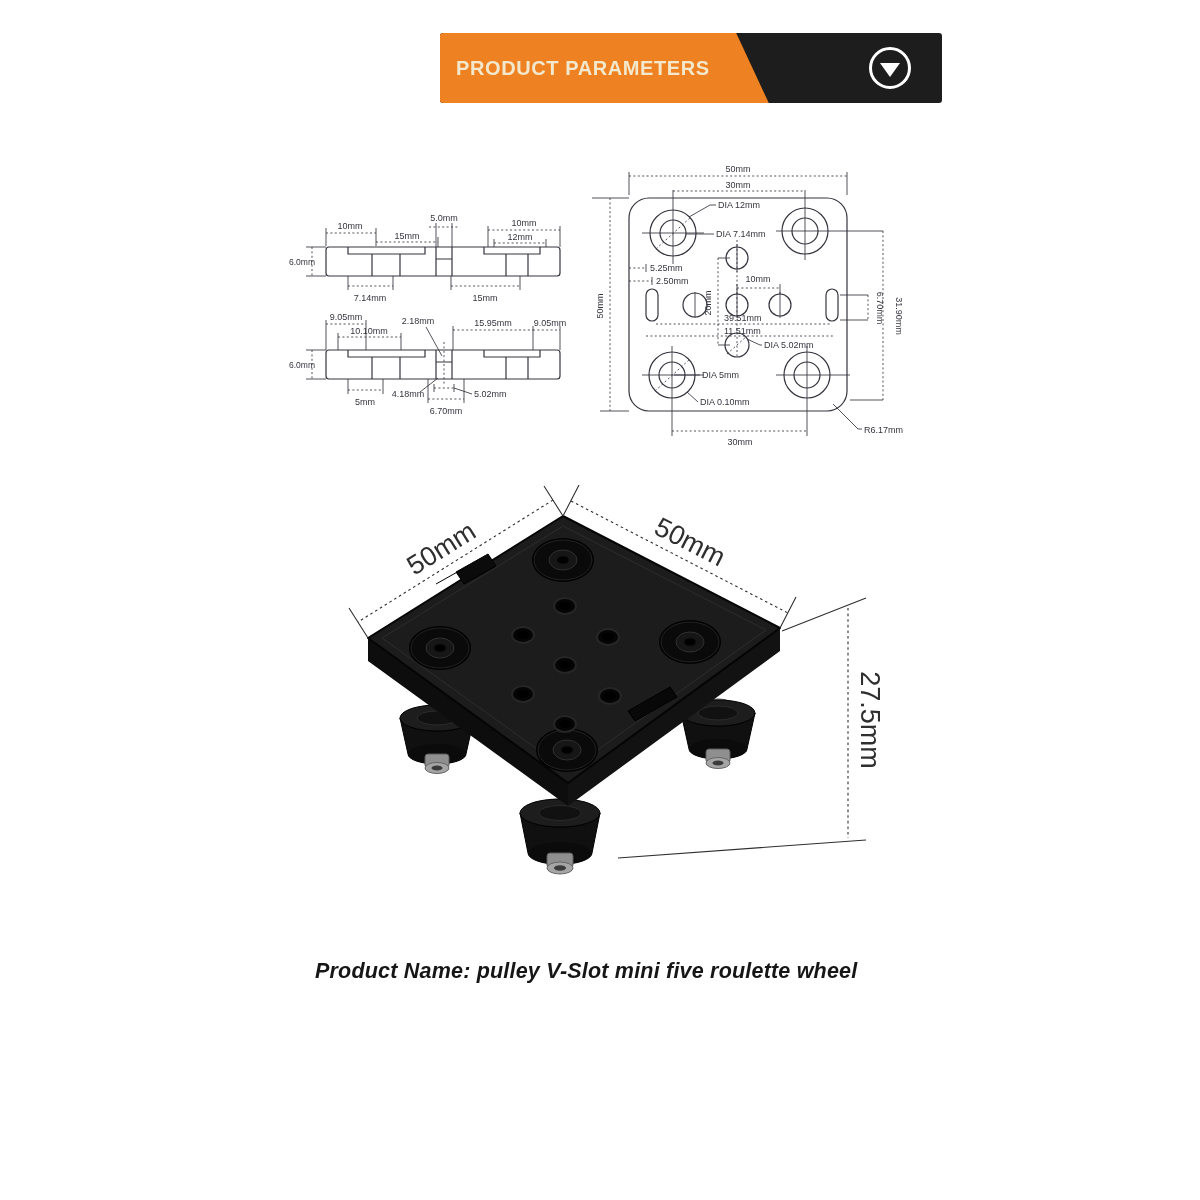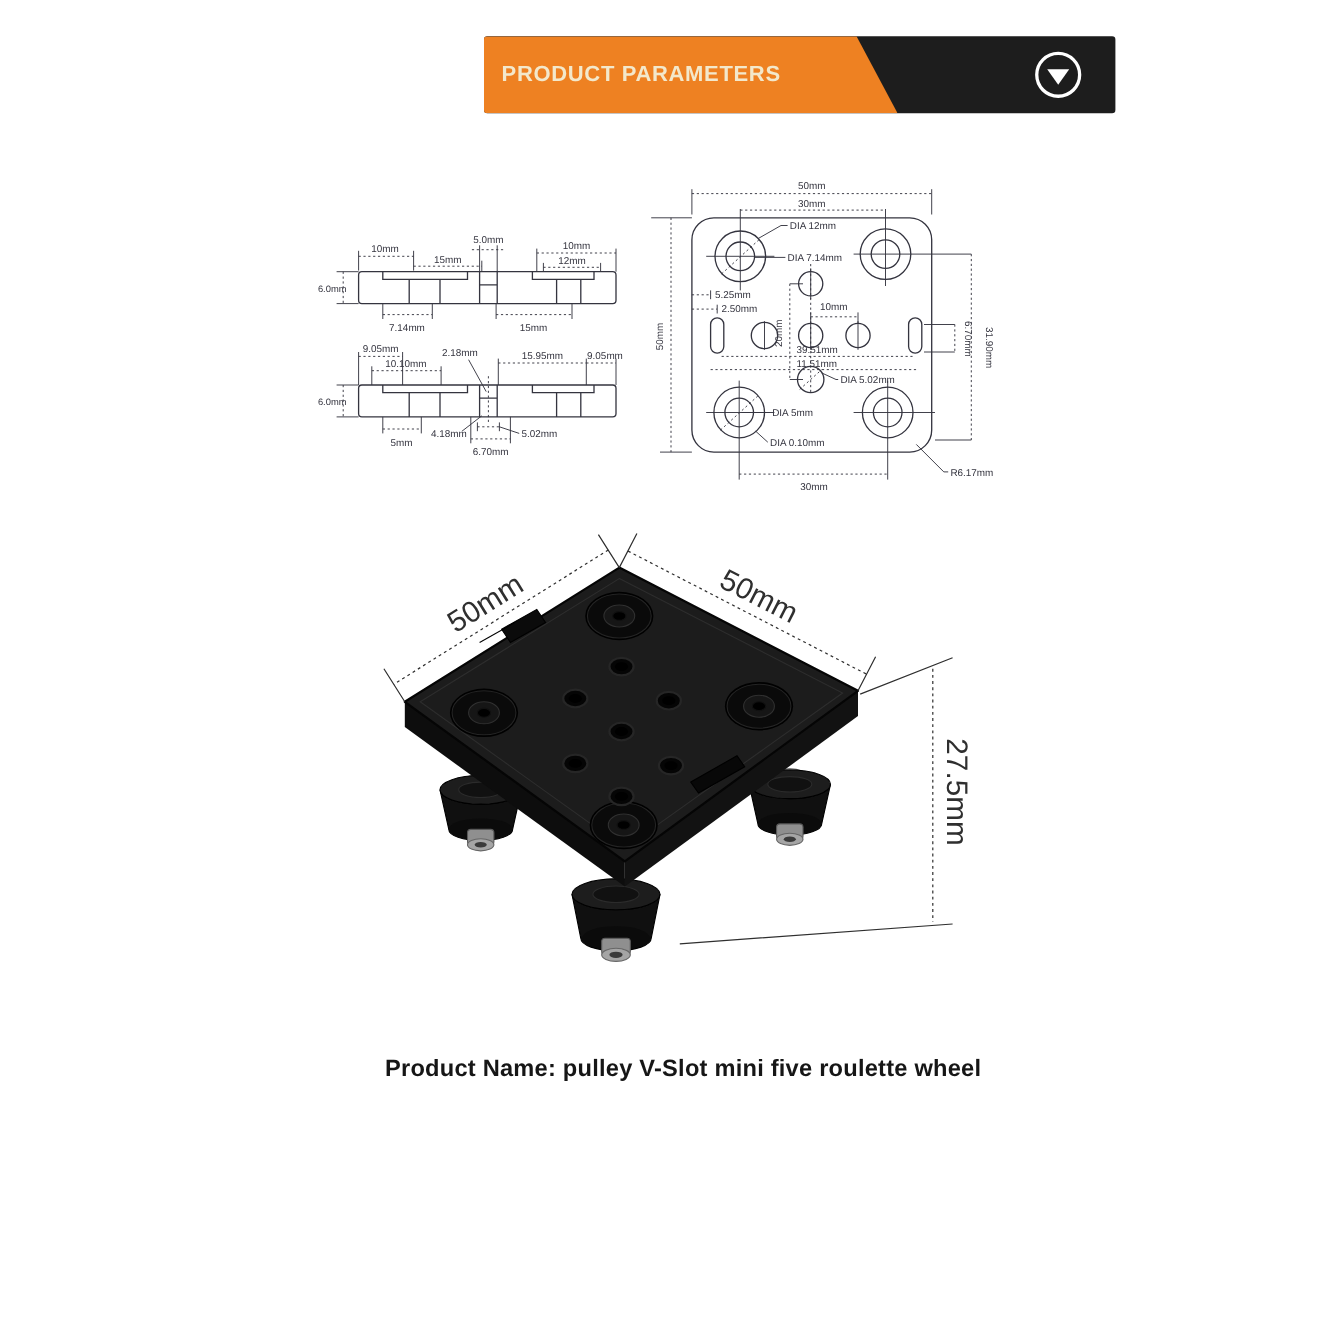--- a/index.html
+++ b/index.html
@@ -1,21 +1,21 @@
 <!DOCTYPE html>
 <html><head>
 <meta charset="utf-8">
 <style>
   html,body{margin:0;padding:0;background:#ffffff;}
   .canvas{position:relative;width:1200px;height:1200px;background:#ffffff;
           font-family:"Liberation Sans",sans-serif;overflow:hidden;}
 
   
-  .banner{position:absolute;left:440px;top:33px;width:574px;height:70px;
-          background:#1d1d1d;border-radius:3px;}
+  .banner{position:absolute;left:440px;top:33px;width:482px;height:70px;
+          background:#1d1d1d;border-radius:3px;padding-left:20px;}
   .banner-accent{position:absolute;inset:0;background:#ee8122;
           clip-path:polygon(0 0,59% 0,65.5% 100%,0 100%);border-radius:3px 0 0 3px;}
   .banner-title{position:absolute;left:16px;top:50%;transform:translateY(-50%);
           color:#f3e8cb;font-size:20px;font-weight:600;letter-spacing:.6px;white-space:nowrap;}
   .scroll-badge{position:absolute;right:31px;top:50%;transform:translateY(-50%);
           width:36px;height:36px;border:3px solid #ffffff;border-radius:50%;
           display:flex;align-items:center;justify-content:center;}
   .scroll-badge .tri{width:0;height:0;border-left:10px solid transparent;
           border-right:10px solid transparent;border-top:14px solid #ffffff;margin-top:4px;}
 
@@ -30,21 +30,21 @@
   .thin{stroke:#34343f;fill:none;stroke-width:.85;}
   .dot{stroke-dasharray:2 2.4;}
   text.lbl{fill:#34343f;font-size:9px;font-family:"Liberation Sans",sans-serif;}
   text.lbl-s{font-size:8.5px;}
 
   .pdim{stroke:#2f2f2f;fill:none;stroke-width:1.1;}
   .pdot{stroke-dasharray:2.6 3;}
   text.plbl{fill:#2f2f2f;font-size:27px;font-family:"Liberation Sans",sans-serif;}
 
   
-  .specs{position:absolute;left:350px;top:960px;width:600px;}
+  .specs{position:absolute;left:315px;top:960px;width:600px;font-style:italic;}
   .spec-line{font-size:21.5px;font-weight:700;color:#161616;margin-bottom:22px;
              letter-spacing:.2px;line-height:23px;}
 </style>
 </head>
 <body>
 
 <div class="canvas">
 
   <div class="banner">
     <div class="banner-accent"></div>

